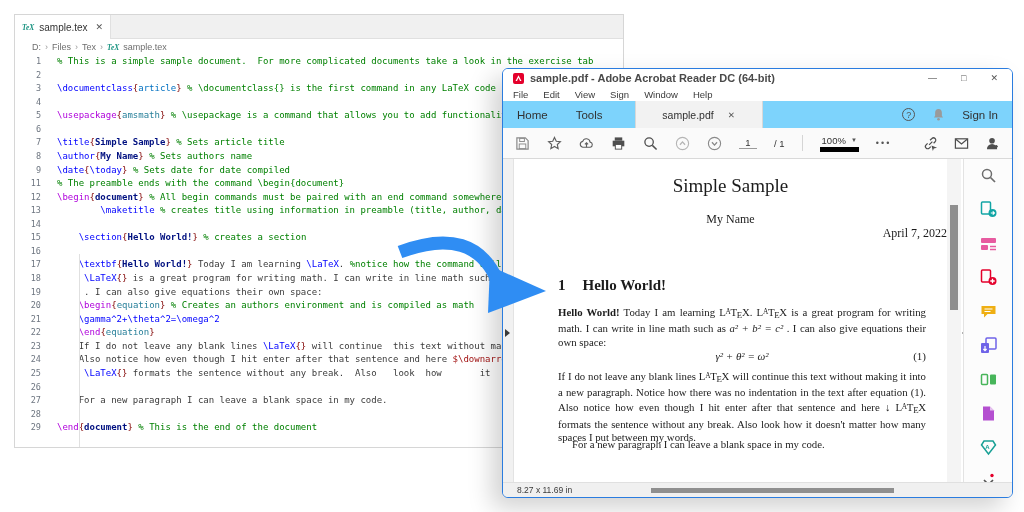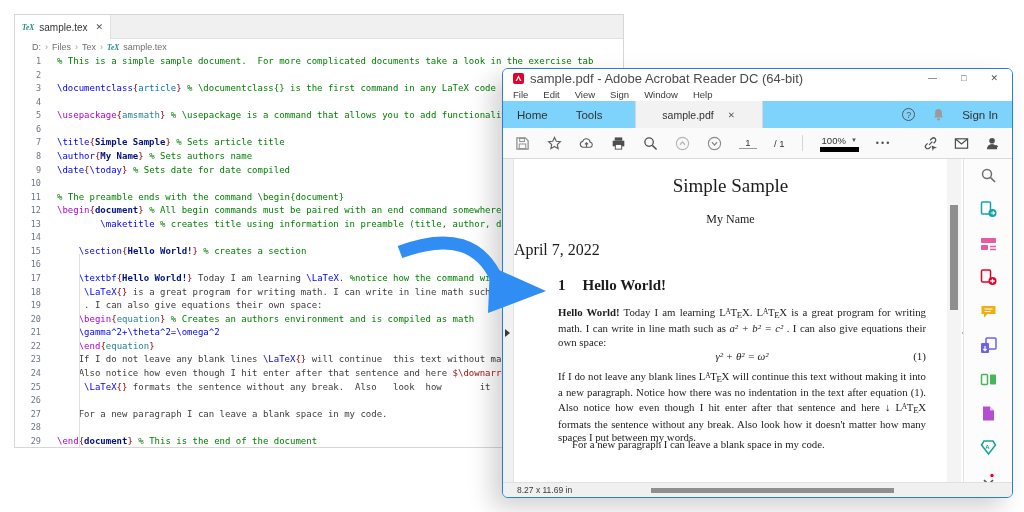--- a/index.html
+++ b/index.html
@@ -35,21 +35,21 @@
   
   #arrow-svg { position:absolute; left:392px; top:228px; width:162px; height:94px; z-index:3; }
 
   
   #acrobat { position:absolute; left:502px; top:68px; width:511px; height:430px;
              background:#fff; border:1.5px solid #2a7cdf; border-radius:6px; z-index:2;
              box-shadow:-10px 10px 24px rgba(0,0,0,.18); display:flex; flex-direction:column;
              overflow:hidden; }
   .a-title { height:18px; display:flex; align-items:center; padding:0 10px; gap:6px;
              background:#fff; }
-  .a-title-text { font-size:13px; color:#4a4a4a; }
+  .a-title-text { font-size:11px; color:#4a4a4a;font-weight:bold; }
   .a-controls { margin-left:auto; display:flex; gap:24px; padding-right:4px; }
   .a-ctrl { font-size:9px; color:#555; line-height:1; }
   .a-menu { height:14px; display:flex; align-items:center; gap:15px; padding-left:10px;
             background:#fff; font-size:9.5px; color:#3a3a3a; }
   .a-tabs { height:27px; background:#7dd3fc; display:flex; align-items:center; }
   .a-navtab { font-size:11.5px; color:#323232; padding:0 14px; }
   .a-doctab { height:27px; width:128px; background:#f2f2f2; margin-left:18px;
               display:flex; align-items:center; justify-content:center; gap:14px;
               border-left:1px solid #d8d8d8; border-right:1px solid #d8d8d8;
               font-size:10.5px; color:#323232; }
@@ -90,21 +90,21 @@
   .stool { width:17px; height:17px; position:relative; }
   .a-status { height:15px; background:#f0f0f0; border-top:1px solid #e0e0e0; position:relative; }
   .pagesize { position:absolute; left:14px; top:2px; font-size:8.5px; color:#3a3a3a; }
   .hthumb { position:absolute; left:148px; top:5px; width:243px; height:5px; background:#8f8f8f; }
 
   
   .pdf-serif { font-family:"Liberation Serif", serif; color:#1c1c1c; }
   .pdf-title { position:absolute; left:0; top:16px; width:100%; text-align:center;
                font-size:19px; }
   .pdf-author { position:absolute; left:0; top:53px; width:100%; text-align:center; font-size:12px; }
-  .pdf-date { position:absolute; left:0; top:82px; width:100%; text-align:left; font-size:16px; }
+  .pdf-date { position:absolute; left:0; top:67px; width:100%; text-align:right; font-size:12px; }
   .pdf-section { position:absolute; left:44px; top:118px; font-size:15px; font-weight:bold; }
   .pdf-section .secnum { margin-right:17px; }
   .pdf-body { position:absolute; left:44px; width:368px; font-size:10.8px; line-height:13.8px;
               text-align:justify; }
   #para1 { top:146px; }
   #para2 { top:210px; }
   #para3 { top:279px; text-indent:14px; text-align:left; }
   .pdf-eq { position:absolute; left:44px; top:191px; width:368px; text-align:center;
             font-size:11px; font-style:italic; }
   .eq-num { position:absolute; right:0; top:0; font-style:normal; }
@@ -164,24 +164,20 @@
         <span class="ln">7</span>
         <span class="lc"><span class="tk-cmd">\title</span><span class="tk-brc">{</span><span class="tk-argb">Simple Sample</span><span class="tk-brc">}</span><span class="tk-txt"> </span><span class="tk-com">% Sets article title</span></span>
       </div>
       <div class="code-line">
         <span class="ln">8</span>
         <span class="lc"><span class="tk-cmd">\author</span><span class="tk-brc">{</span><span class="tk-argb">My Name</span><span class="tk-brc">}</span><span class="tk-txt"> </span><span class="tk-com">% Sets authors name</span></span>
       </div>
       <div class="code-line">
         <span class="ln">9</span>
         <span class="lc"><span class="tk-cmd">\date</span><span class="tk-brc">{</span><span class="tk-cmd">\today</span><span class="tk-brc">}</span><span class="tk-txt"> </span><span class="tk-com">% Sets date for date compiled</span></span>
-      </div>
-      <div class="code-line">
-        <span class="ln">10</span>
-        <span class="lc"></span>
       </div>
       <div class="code-line">
         <span class="ln">11</span>
         <span class="lc"><span class="tk-com">% The preamble ends with the command \begin{document}</span></span>
       </div>
       <div class="code-line">
         <span class="ln">12</span>
         <span class="lc"><span class="tk-env">\begin</span><span class="tk-brc">{</span><span class="tk-argb">document</span><span class="tk-brc">}</span><span class="tk-txt"> </span><span class="tk-com">% All begin commands must be paired with an end command somewhere</span></span>
       </div>
       <div class="code-line">

